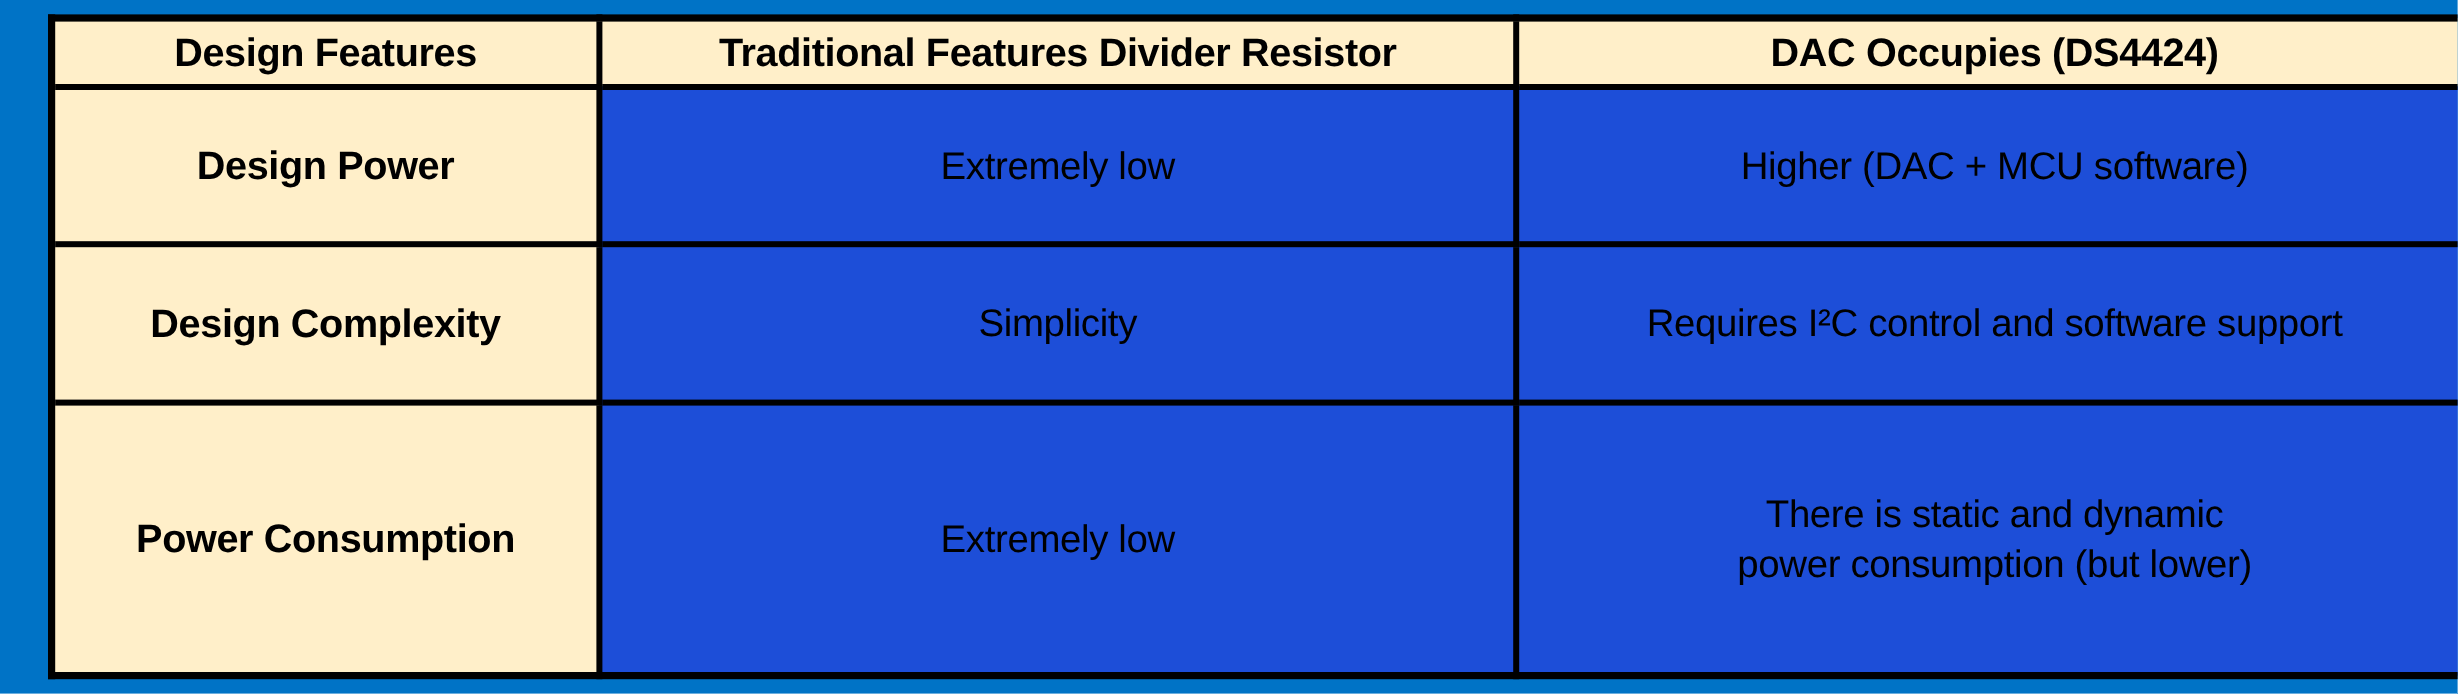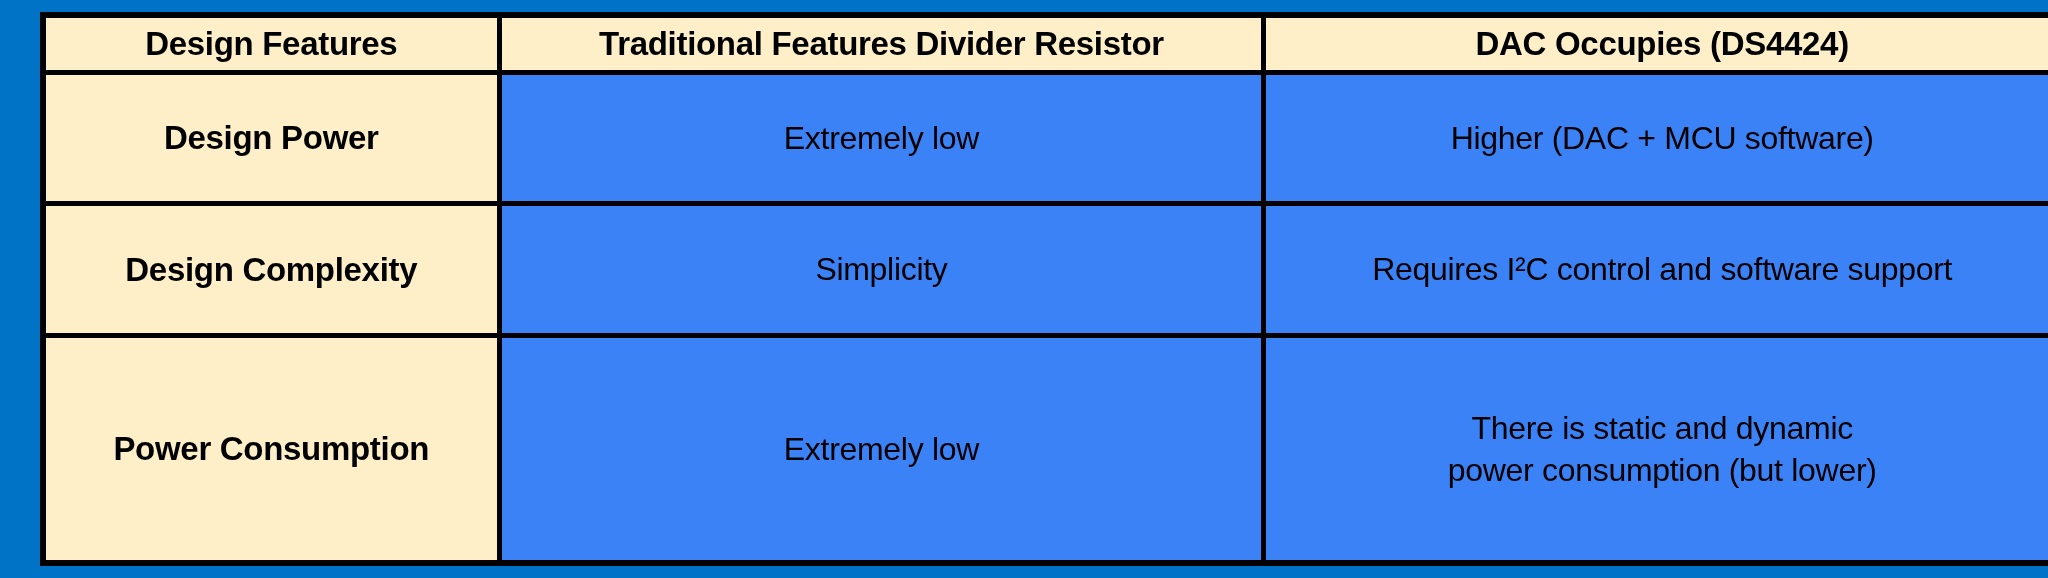--- a/index.html
+++ b/index.html
@@ -39,21 +39,21 @@
     background: #FFEFC9;
     font-weight: bold;
     font-size: 33px;
   }
   td.feature {
     background: #FFEFC9;
     font-weight: bold;
     font-size: 33px;
   }
   td.val {
-    background: #3b82f6;
+    background: #1d4ed8;
     font-weight: normal;
     font-size: 32px;
   }
   col.c-feature  { width: 22.6%; }
   col.c-trad     { width: 37.9%; }
   col.c-dac      { width: 39.5%; }
 </style>
 </head>
 <body>
 

